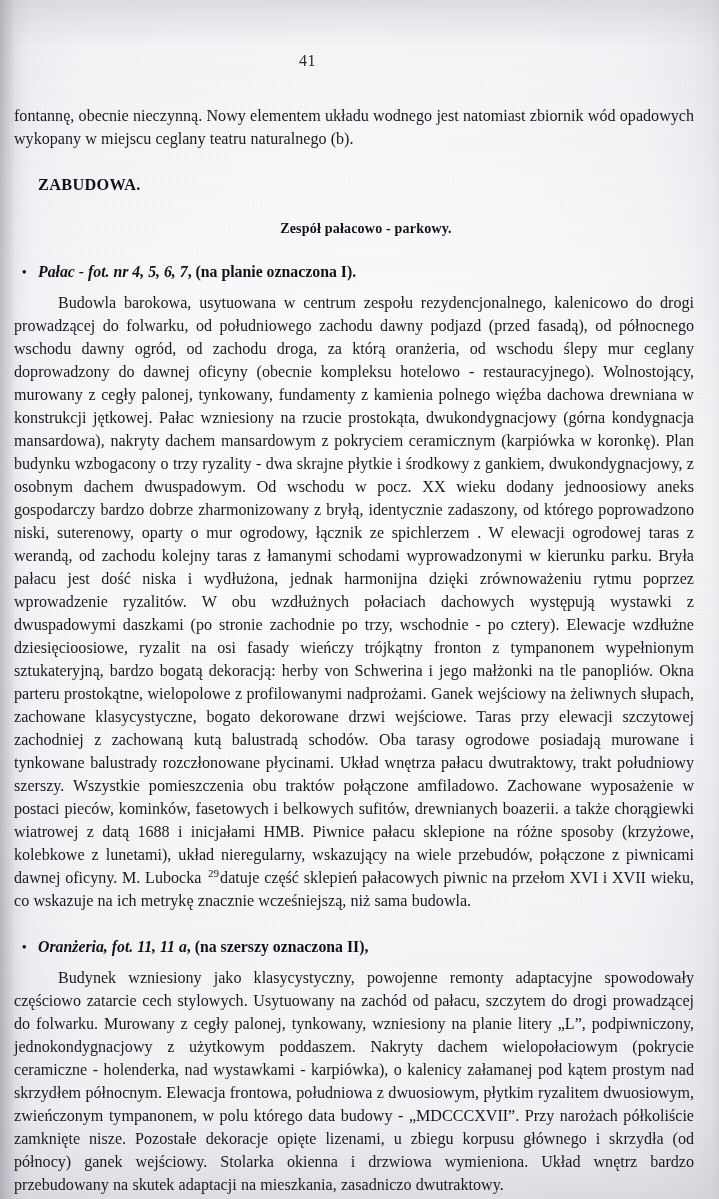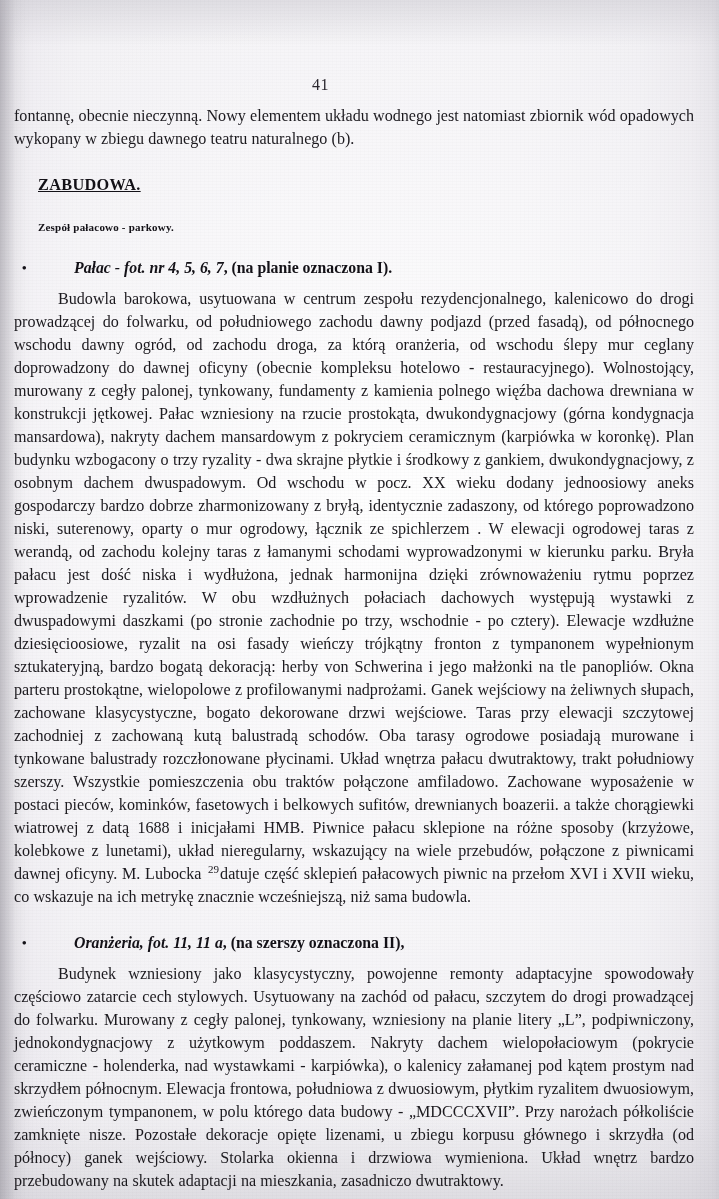--- a/index.html
+++ b/index.html
@@ -66,28 +66,27 @@
       repeating-linear-gradient(90deg, rgba(0,0,0,0.35) 0px, rgba(0,0,0,0) 1px, rgba(0,0,0,0) 4px);
   }
 
   .content {
     position: relative;
     z-index: 3;
   }
 
   .page-number {
     position: absolute;
-    top: 76px;
+    top: 52px;
     left: 0;
     width: 615px;
     text-align: center;
     font-size: 16px;
     letter-spacing: 0.5px;
     color: #2a272e;
-    margin-left: 13px;
   }
 
   .body-area {
     position: absolute;
     top: 104px;
     left: 14px;
     width: 680px;
   }
 
   p.para {
@@ -103,48 +102,47 @@
   p.intro {
     margin-bottom: 25px;
   }
 
   .h-section {
     margin: 0 0 26px 24px;
     font-size: 16.3px;
     font-weight: bold;
     letter-spacing: 0.3px;
     color: #131117;
-    text-decoration: underline;
   }
 
   .h-sub {
     margin: 0 0 26px 24px;
-    font-size: 11px;
+    font-size: 14px;
     font-weight: bold;
     letter-spacing: 0.2px;
     color: #131117;
+    text-align: center;
   }
 
   .bullet-head {
     position: relative;
     margin: 0 0 10px 24px;
     font-size: 15.8px;
     font-weight: bold;
     color: #131117;
   }
   .bullet-head .dot {
     position: absolute;
     left: -16px;
     top: 1px;
     font-size: 13px;
     line-height: 1.25;
   }
   .bullet-head .ital {
     font-style: italic;
-    margin-left: 36px;
   }
   .bullet-head .upright {
     font-style: normal;
   }
 
   .body-block {
     margin-bottom: 0;
   }
   .body-block .para {
     text-indent: 44px;
@@ -170,21 +168,21 @@
   <div class="scan-bottom-shade"></div>
   <div class="scan-left-shade"></div>
   <div class="scan-noise"></div>
 
   <div class="content">
 
     <div class="page-number">41</div>
 
     <div class="body-area">
 
-      <p class="para intro">fontannę, obecnie nieczynną. Nowy elementem układu wodnego jest natomiast zbiornik wód opadowych wykopany w zbiegu dawnego teatru naturalnego (b).</p>
+      <p class="para intro">fontannę, obecnie nieczynną. Nowy elementem układu wodnego jest natomiast zbiornik wód opadowych wykopany w miejscu ceglany teatru naturalnego (b).</p>
 
       <div class="h-section">ZABUDOWA.</div>
 
       <div class="h-sub">Zespół pałacowo - parkowy.</div>
 
       <div class="bullet-head">
         <span class="dot">•</span><span class="ital">Pałac - fot. nr  4, 5, 6, 7</span><span class="upright">, (na planie oznaczona I).</span>
       </div>
 
       <div class="body-block">

